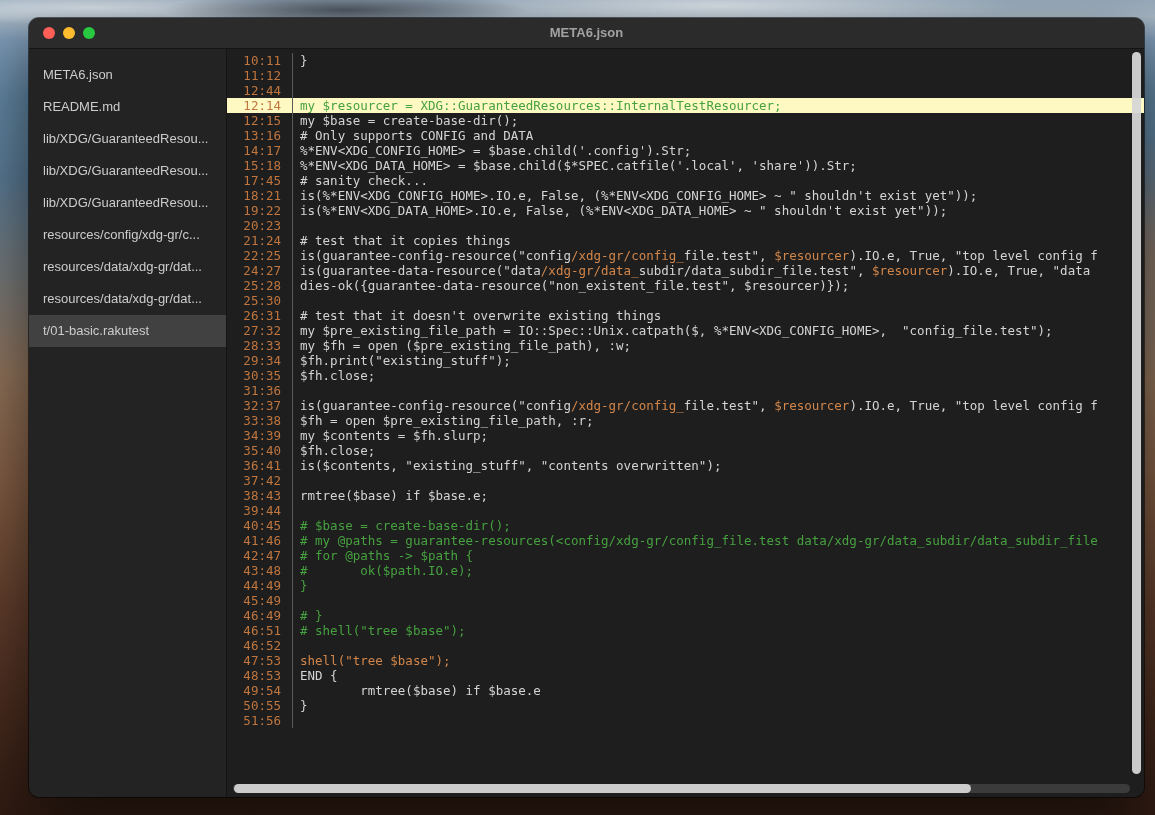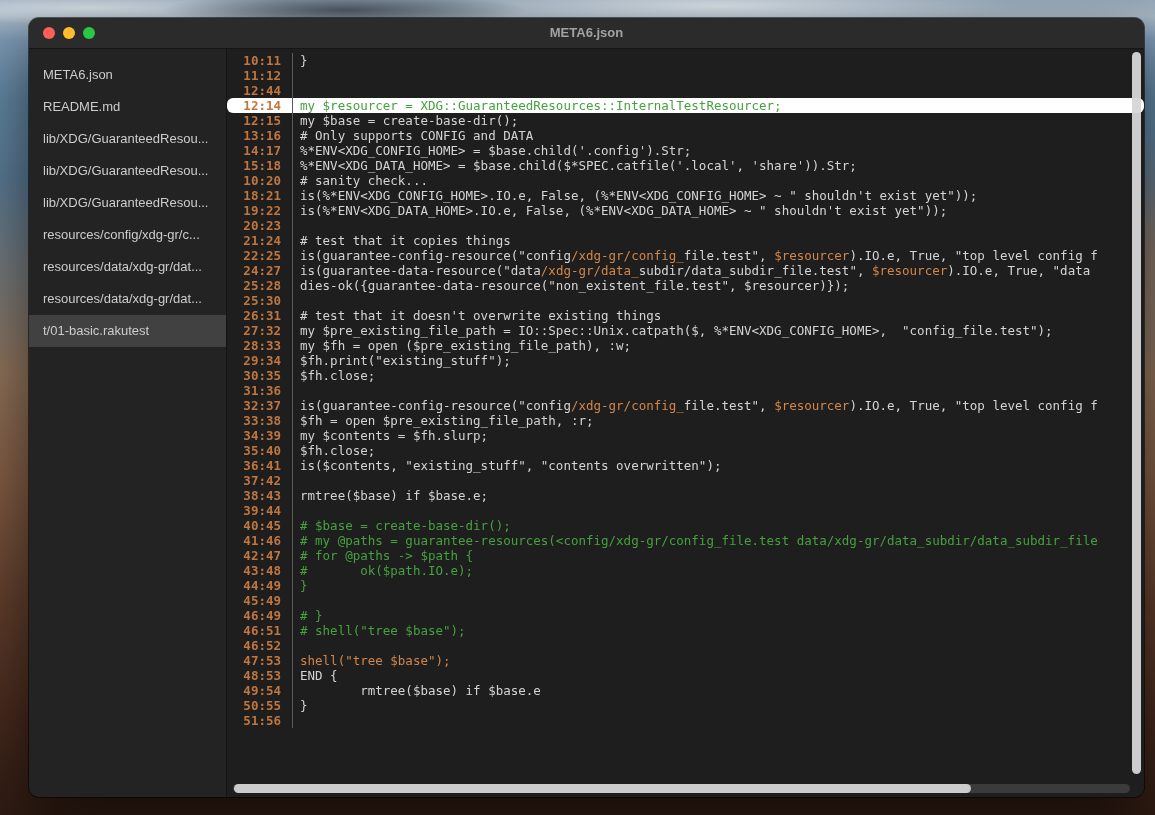--- a/index.html
+++ b/index.html
@@ -47,23 +47,23 @@
     white-space:nowrap;overflow:hidden;cursor:default;
   }
   .sb-item.selected{background:#414141;}
   
   .editor{
     flex:1;position:relative;background:#1e1e1e;overflow:hidden;
     font-family:"DejaVu Sans Mono",monospace;font-size:12.5px;
   }
   .lines{padding-top:4px;}
   .row{display:flex;height:15px;line-height:15px;white-space:pre;overflow:hidden;}
-  .row.hl{background:#ffffff;border-radius:6px;}
+  .row.hl{background:#fef9c3;}
   .num{
-    width:54px;flex-shrink:0;text-align:right;color:#c0763e;font-weight:bold;
+    width:54px;flex-shrink:0;text-align:right;color:#c0763e;
   }
   .gsep{width:11px;flex-shrink:0;border-right:1px solid #5a5a5a;}
   .code{padding-left:7px;color:#d4d4d4;}
   .seg-plain{color:#d4d4d4;}
   .seg-added{color:#46a13f;}
   .seg-changed{color:#d3864a;}
   
   .vscroll{
     position:absolute;top:3px;right:3px;width:9px;height:722px;
     background:#d6d6d6;border-radius:5px;opacity:0.95;
@@ -110,21 +110,21 @@
       <div class="editor">
         <div class="lines">
             <div class="row"><span class="num">10:11</span><span class="gsep"></span><span class="code"><span class="seg-plain">}</span></span></div>
             <div class="row"><span class="num">11:12</span><span class="gsep"></span><span class="code"></span></div>
             <div class="row"><span class="num">12:44</span><span class="gsep"></span><span class="code"></span></div>
             <div class="row hl"><span class="num">12:14</span><span class="gsep"></span><span class="code"><span class="seg-added">my $resourcer = XDG::GuaranteedResources::InternalTestResourcer;</span></span></div>
             <div class="row"><span class="num">12:15</span><span class="gsep"></span><span class="code"><span class="seg-plain">my $base = create-base-dir();</span></span></div>
             <div class="row"><span class="num">13:16</span><span class="gsep"></span><span class="code"><span class="seg-plain"># Only supports CONFIG and DATA</span></span></div>
             <div class="row"><span class="num">14:17</span><span class="gsep"></span><span class="code"><span class="seg-plain">%*ENV&lt;XDG_CONFIG_HOME&gt; = $base.child('.config').Str;</span></span></div>
             <div class="row"><span class="num">15:18</span><span class="gsep"></span><span class="code"><span class="seg-plain">%*ENV&lt;XDG_DATA_HOME&gt; = $base.child($*SPEC.catfile('.local', 'share')).Str;</span></span></div>
-            <div class="row"><span class="num">10:20</span><span class="gsep"></span><span class="code"><span class="seg-plain"># sanity check...</span></span></div>
+            <div class="row"><span class="num">17:45</span><span class="gsep"></span><span class="code"><span class="seg-plain"># sanity check...</span></span></div>
             <div class="row"><span class="num">18:21</span><span class="gsep"></span><span class="code"><span class="seg-plain">is(%*ENV&lt;XDG_CONFIG_HOME&gt;.IO.e, False, (%*ENV&lt;XDG_CONFIG_HOME&gt; ~ " shouldn't exist yet"));</span></span></div>
             <div class="row"><span class="num">19:22</span><span class="gsep"></span><span class="code"><span class="seg-plain">is(%*ENV&lt;XDG_DATA_HOME&gt;.IO.e, False, (%*ENV&lt;XDG_DATA_HOME&gt; ~ " shouldn't exist yet"));</span></span></div>
             <div class="row"><span class="num">20:23</span><span class="gsep"></span><span class="code"></span></div>
             <div class="row"><span class="num">21:24</span><span class="gsep"></span><span class="code"><span class="seg-plain"># test that it copies things</span></span></div>
             <div class="row"><span class="num">22:25</span><span class="gsep"></span><span class="code"><span class="seg-plain">is(guarantee-config-resource("config</span><span class="seg-changed">/xdg-gr/config_</span><span class="seg-plain">file.test", </span><span class="seg-changed">$resourcer</span><span class="seg-plain">).IO.e, True, "top level config f</span></span></div>
             <div class="row"><span class="num">24:27</span><span class="gsep"></span><span class="code"><span class="seg-plain">is(guarantee-data-resource("data</span><span class="seg-changed">/xdg-gr/data_</span><span class="seg-plain">subdir/data_subdir_file.test", </span><span class="seg-changed">$resourcer</span><span class="seg-plain">).IO.e, True, "data</span></span></div>
             <div class="row"><span class="num">25:28</span><span class="gsep"></span><span class="code"><span class="seg-plain">dies-ok({guarantee-data-resource("non_existent_file.test", $resourcer)});</span></span></div>
             <div class="row"><span class="num">25:30</span><span class="gsep"></span><span class="code"></span></div>
             <div class="row"><span class="num">26:31</span><span class="gsep"></span><span class="code"><span class="seg-plain"># test that it doesn't overwrite existing things</span></span></div>
             <div class="row"><span class="num">27:32</span><span class="gsep"></span><span class="code"><span class="seg-plain">my $pre_existing_file_path = IO::Spec::Unix.catpath($, %*ENV&lt;XDG_CONFIG_HOME&gt;,  "config_file.test");</span></span></div>

